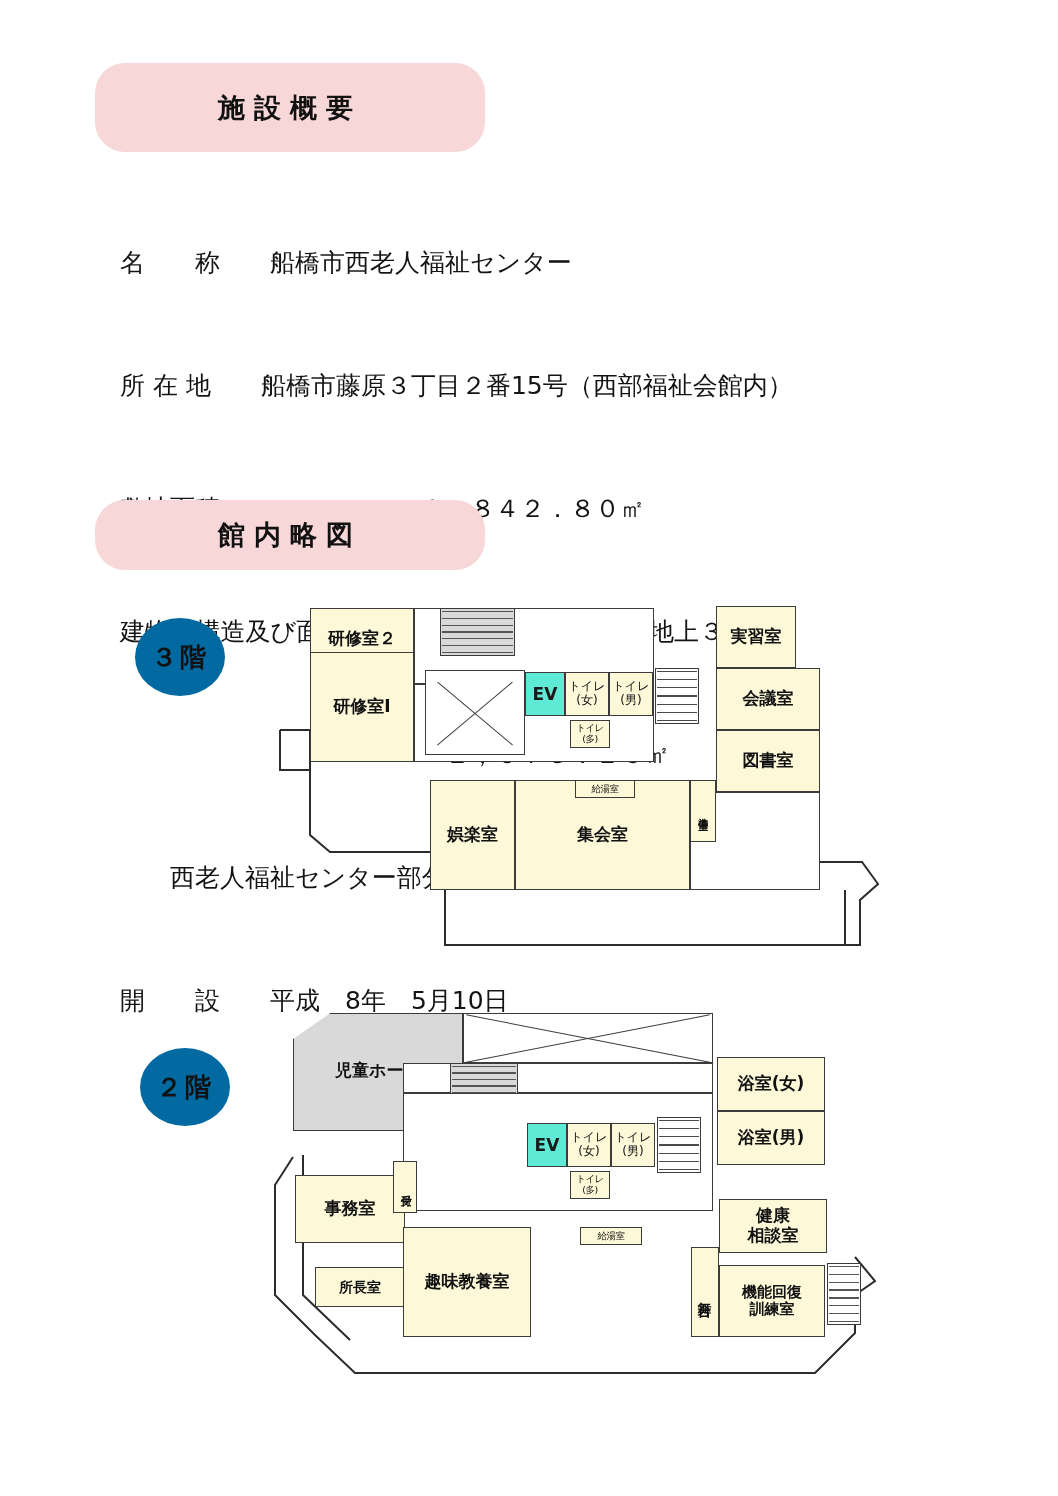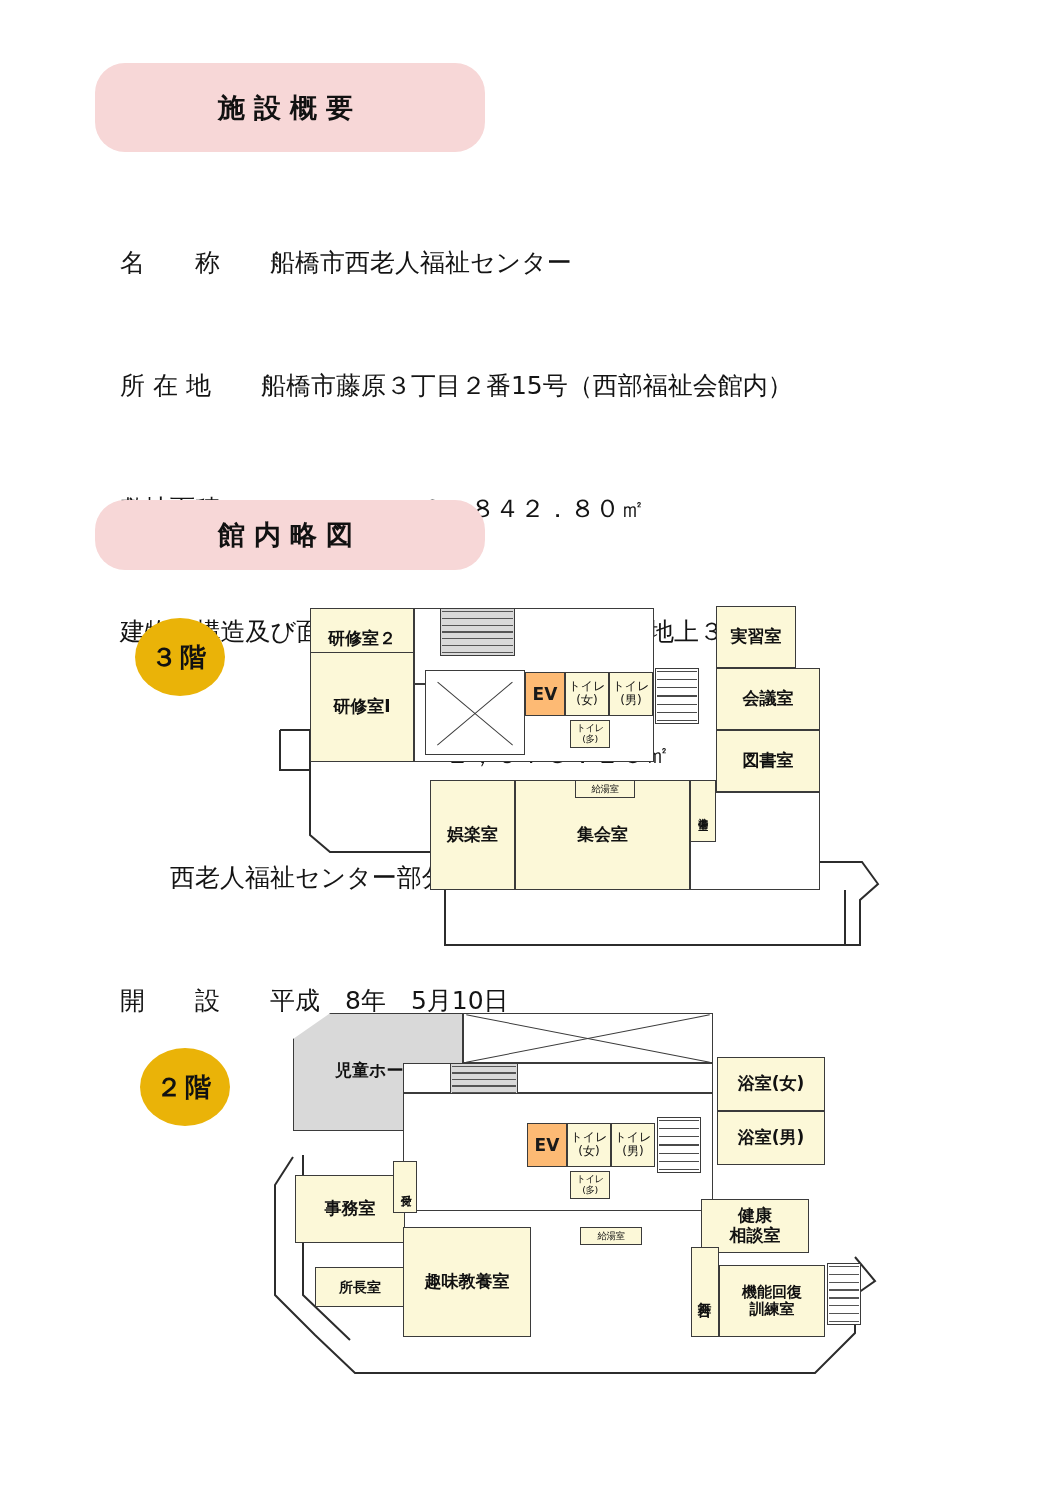--- a/index.html
+++ b/index.html
@@ -46,21 +46,21 @@
     white-space: pre;
   }
   .info .row { display: block; }
 
   
   .floor-badge {
     position: absolute;
     width: 90px;
     height: 78px;
     border-radius: 50%;
-    background: #eab308;
+    background: #0369a1;
     display: flex;
     align-items: center;
     justify-content: center;
     font-size: 26px;
     font-weight: bold;
     letter-spacing: 3px;
     color: #111;
     font-family: "DejaVu Sans", sans-serif;
   }
   #badge-3f { left: 135px; top: 618px; }
@@ -152,21 +152,21 @@
     padding: 2px 0;
   }
   .stairs-h i {
     display: block;
     height: 1.2px;
     background: #555;
     margin: 0 1px;
   }
   .ev {
     position: absolute;
-    background: #fdba74;
+    background: #5eead4;
     border: 1.6px solid #3b3b3b;
     box-sizing: border-box;
     display: flex;
     align-items: center;
     justify-content: center;
     font-size: 17px;
     font-weight: bold;
     font-family: "DejaVu Sans", sans-serif;
   }
   svg.planline {
@@ -293,21 +293,21 @@
       <i></i>
       <i></i>
       <i></i>
       <i></i>
       <i></i>
       <i></i>
   </div>
 
   <div class="room" style="left:462px; top:62px; width:108px; height:54px;">浴室(女)</div>
   <div class="room" style="left:462px; top:116px; width:108px; height:54px;">浴室(男)</div>
-  <div class="room" style="left:446px; top:204px; width:108px; height:54px; white-space:pre-line;">健康
+  <div class="room" style="left:464px; top:204px; width:108px; height:54px; white-space:pre-line;">健康
 相談室</div>
 
   <div class="room" style="left:40px; top:180px; width:110px; height:68px;">事務室</div>
   <div class="room vert" style="left:138px; top:166px; width:24px; height:52px; font-size:11px;">受付</div>
   <div class="room" style="left:60px; top:272px; width:90px; height:40px; font-size:14px;">所長室</div>
 
   <div class="room" style="left:148px; top:232px; width:128px; height:110px;">趣味教養室</div>
   <div class="room tiny" style="left:325px; top:232px; width:62px; height:18px;">給湯室</div>
   <div class="room vert" style="left:436px; top:252px; width:28px; height:90px; font-size:14px;">舞台</div>
   <div class="room" style="left:464px; top:270px; width:106px; height:72px; white-space:pre-line; font-size:15px;">機能回復

